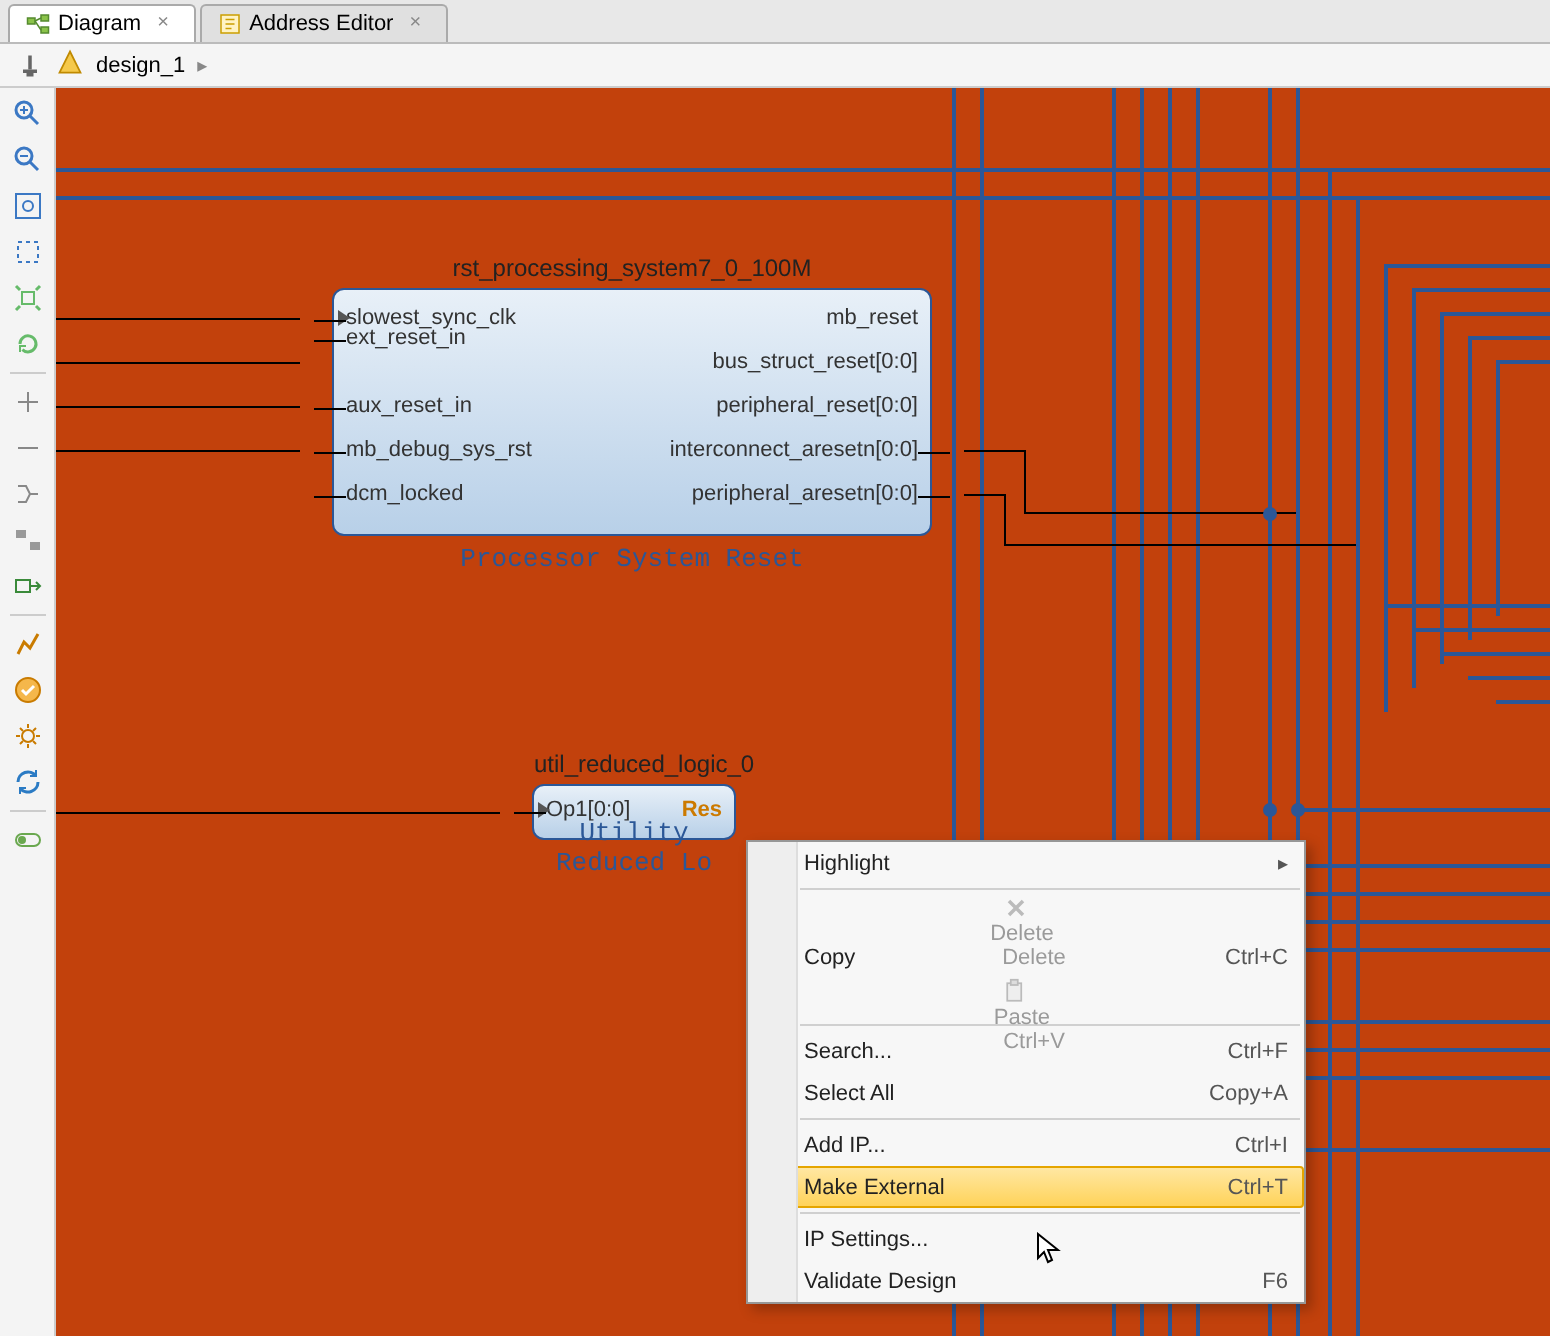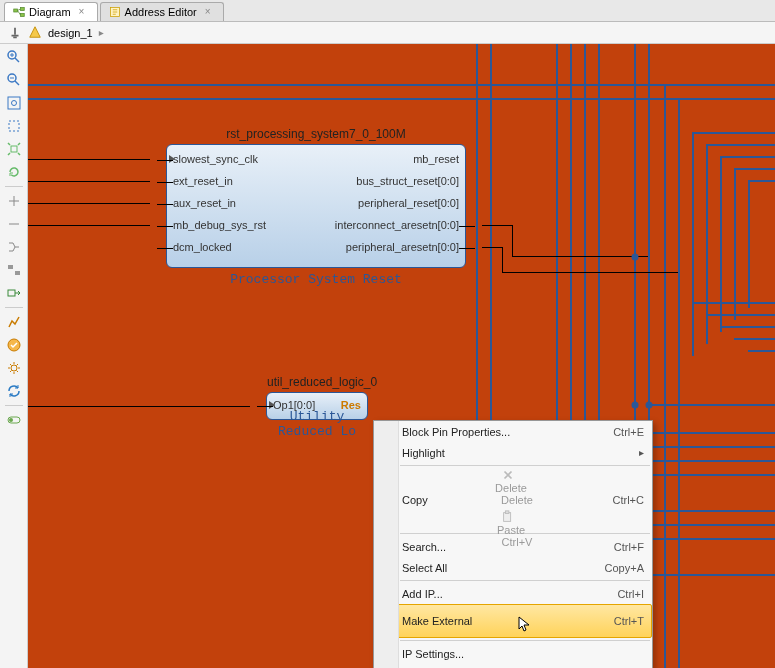--- a/index.html
+++ b/index.html
@@ -39,21 +39,21 @@
   .wire.v { width: 2px; }
   .wire.thin { background:#000; }
   .wire.thin.h { height:1px; }
   .wire.thin.v { width:1px; }
   .node-dot { position:absolute; width:7px; height:7px; background:#2b5797; border-radius:50%; transform:translate(-50%,-50%);}
 
   .context-menu { position: absolute; width: 280px; background: #f7f7f7; border: 1px solid #979797; box-shadow: 3px 3px 6px rgba(0,0,0,0.25); font-size: 11px; z-index: 100; }
   .cm-item { display: flex; align-items: center; height: 21px; padding: 0 8px 0 4px; }
   .cm-item.enabled { color: #222; }
   .cm-item.disabled { color: #9a9a9a; flex-direction: column; }
-  .cm-item.hovered { background: linear-gradient(#ffe7a2, #ffd35a); border: 1px solid #e5a500; border-radius: 2px; height: 34px; padding: 0 7px 0 3px; }
+  .cm-item.hovered { background: linear-gradient(#ffe7a2, #ffd35a); border: 1px solid #e5a500; border-radius: 2px; height: 21px; padding: 0 7px 0 3px; }
   .cm-icon { width: 18px; height: 16px; display: flex; align-items: center; justify-content: center; margin-right: 6px; }
   .cm-label { flex: 1; }
   .cm-shortcut { color: #555; padding-left: 12px; }
   .cm-item.disabled .cm-shortcut { color: #9a9a9a; }
   .cm-sub { color: #555; font-size: 10px; padding-left: 6px; }
   .cm-sep { height: 1px; background: #d0d0d0; margin: 2px 2px 2px 26px; }
   .cm-leftstrip { position:absolute; left:0; top:0; bottom:0; width:25px; background:#eeeeee; border-right:1px solid #ddd; }
 
   .sel-pin { color:#cc7a00; font-weight:bold; }
 
@@ -246,21 +246,21 @@
     <div class="wire h" style="left:620px; top:416px; width:127px;"></div>
     <div class="wire h" style="left:620px; top:430px; width:127px;"></div>
     <div class="wire h" style="left:620px; top:466px; width:127px;"></div>
     <div class="wire h" style="left:620px; top:480px; width:127px;"></div>
     <div class="wire h" style="left:620px; top:494px; width:127px;"></div>
     <div class="wire h" style="left:620px; top:530px; width:127px;"></div>
 
     <div class="block" style="left:138px; top:100px; width:300px; height:124px;">
       <div class="block-title">rst_processing_system7_0_100M</div>
       <div class="pin left" style="top:8px;"><span class="pin-tri-l"></span><span>slowest_sync_clk</span><span class="pin-stub-l" style="top:7px;"></span></div>
-      <div class="pin left" style="top:30px;"><span>ext_reset_in</span><span class="pin-stub-l" style="top:7px;"></span></div>
+      <div class="pin left" style="top:18px;"><span>ext_reset_in</span><span class="pin-stub-l" style="top:7px;"></span></div>
       <div class="pin left" style="top:52px;"><span>aux_reset_in</span><span class="pin-stub-l" style="top:7px;"></span></div>
       <div class="pin left" style="top:74px;"><span>mb_debug_sys_rst</span><span class="pin-stub-l" style="top:7px;"></span></div>
       <div class="pin left" style="top:96px;"><span>dcm_locked</span><span class="pin-stub-l" style="top:7px;"></span></div>
       <div class="pin right" style="top:8px;"><span>mb_reset</span></div>
       <div class="pin right" style="top:30px;"><span>bus_struct_reset[0:0]</span></div>
       <div class="pin right" style="top:52px;"><span>peripheral_reset[0:0]</span></div>
       <div class="pin right" style="top:74px;"><span>interconnect_aresetn[0:0]</span><span class="pin-stub-r" style="top:7px;"></span></div>
       <div class="pin right" style="top:96px;"><span>peripheral_aresetn[0:0]</span><span class="pin-stub-r" style="top:7px;"></span></div>
       <div class="block-subtitle">Processor System Reset</div>
     </div>
@@ -290,30 +290,20 @@
 
     <div class="wire h" style="left:0; top:360px; width:747px; height:0;"></div>
     <div class="node-dot" style="left:607px; top:361px;"></div>
     <div class="node-dot" style="left:621px; top:361px;"></div>
 
     <div class="context-menu" style="left:345px; top:376px;">
       <div class="cm-leftstrip"></div>
       <div class="cm-item enabled">
         <span class="cm-icon">
             <svg width="14" height="14" viewBox="0 0 16 16">
-              <rect x="2" y="2" width="12" height="12" fill="#fff" stroke="#c08a00"></rect>
-              <circle cx="8" cy="6" r="2" fill="#c08a00"></circle>
-            </svg>
-          </span>
-        <span class="cm-label">Block Pin Properties...</span>
-        <span class="cm-shortcut">Ctrl+E</span>
-      </div>
-      <div class="cm-item enabled">
-        <span class="cm-icon">
-            <svg width="14" height="14" viewBox="0 0 16 16">
               <path d="M3 13l3-3 4 0 3-7-7 3 0 4-3 3z" fill="#ffcf4b" stroke="#c08a00"></path>
             </svg>
           </span>
         <span class="cm-label">Highlight</span>
         <span class="cm-sub">▸</span>
       </div>
       <div class="cm-sep"></div>
       <div class="cm-item disabled">
         <span class="cm-icon">
             <svg width="14" height="14" viewBox="0 0 16 16">

